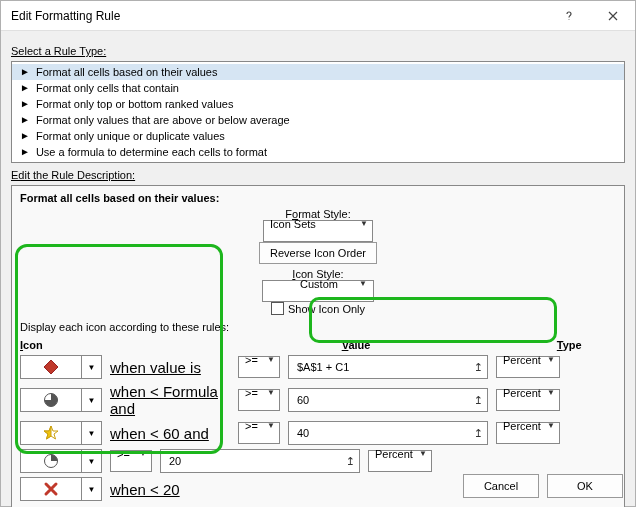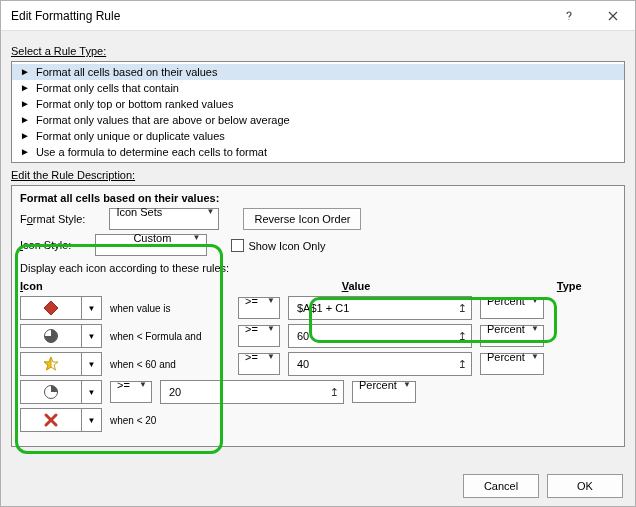--- a/index.html
+++ b/index.html
@@ -11,42 +11,42 @@
 .tb-btn { width: 44px; height: 30px; display: flex; align-items: center; justify-content: center; color: #555; font-size: 13px; }
 .tb-btn svg { width: 12px; height: 12px; stroke: #444; stroke-width: 1.2; fill: none; }
 .content { padding: 8px 10px 10px 10px; }
 .section-label { font-size: 11px; text-decoration: underline; margin: 6px 0 4px 0; }
 .ruletype-box { border: 1px solid #888; background: #fff; padding: 2px 0; }
 .ruletype-row { padding: 2px 8px; display: flex; align-items: center; gap: 6px; }
 .ruletype-row.selected { background: #d6e5f3; }
 .arrow-icon { font-size: 10px; color: #000; line-height: 1; }
 .desc-box { border: 1px solid #888; background: #f9f9f9; padding: 6px 8px 10px 8px; margin-top: 4px; }
 .bold { font-weight: 600; }
-.row { display: flex; align-items: center; gap: 24px; margin: 4px 0; }
+.row { display: flex; align-items: center; gap: 0; margin: 4px 0; flex-direction: column; }
 .label { font-size: 11px; }
 .underlined-char { text-decoration: underline; }
 .combo { display: inline-flex; align-items: center; justify-content: space-between; background: #fff; border: 1px solid #888; height: 22px; padding: 0 4px 15px 6px; }
 .combo .caret { font-size: 8px; color: #333; margin-left: 6px; }
 .btn { display: inline-flex; align-items: center; justify-content: center; background: #fdfdfd; border: 1px solid #999; height: 22px; padding: 0 10px; font-size: 11px; }
 .checkbox { display: inline-flex; align-items: flex-end; gap: 4px; }
 .checkbox-box { width: 13px; height: 13px; border: 1px solid #555; background: #fff; }
 .rules-area { margin-top: 6px; }
 .rules-header { display:flex; gap:0; align-items:flex-end; margin-bottom:2px; }
 .col-icon { width: 260px; font-weight:600; }
 .col-op { width: 62px; }
 .col-value { width: 218px; font-weight:600; padding-left:4px; }
 .col-type { width: 64px; font-weight:600; padding-left:4px;}
 .rule-row { display:flex; align-items:center; gap:8px; margin:4px 0; }
 .icon-combo { display:inline-flex; align-items:center; background:#fff; border:1px solid #888; height:24px; }
 .icon-cell { width:60px; height:24px; display:flex; align-items:center; justify-content:center; }
 .icon-caret-cell { width:20px; height:24px; border-left:1px solid #888; display:flex; align-items:center; justify-content:center; }
 .icon-caret-cell .caret { font-size:8px; }
-.rule-text { font-size:10px; width: 120px; }
+.rule-text { font-size:15px; width: 120px; text-decoration: underline; }
 .op-combo { width:42px; }
-.value-input { display:inline-flex; align-items:center; background:#fff; border:1px solid #888; height:24px; width: 184px; padding:0 4px 0 6px; justify-content:space-between; }
+.value-input { display:inline-flex; align-items:center; background:#fff; border:1px solid #888; height:24px; width: 200px; padding:0 4px 0 6px; justify-content:space-between; }
 .value-input input { border:none; outline:none; font-size:11px; width: 160px; background:transparent; }
 .ref-icon { font-size:11px; color:#333; }
 .type-combo { width:64px; }
 .hl-green { border: 3px solid #1db61d; border-radius: 12px; position:absolute; pointer-events:none; }
 .hl1 { left: 14px; top: 243px; width: 208px; height: 210px; }
 .hl2 { left: 308px; top: 296px; width: 248px; height: 46px; border-radius:10px; }
 .footer { position:absolute; bottom:8px; right:12px; display:flex; gap:8px; }
 .footer .btn { width:76px; height:24px; }
 svg.icon-svg { display:block; }
 </style>

